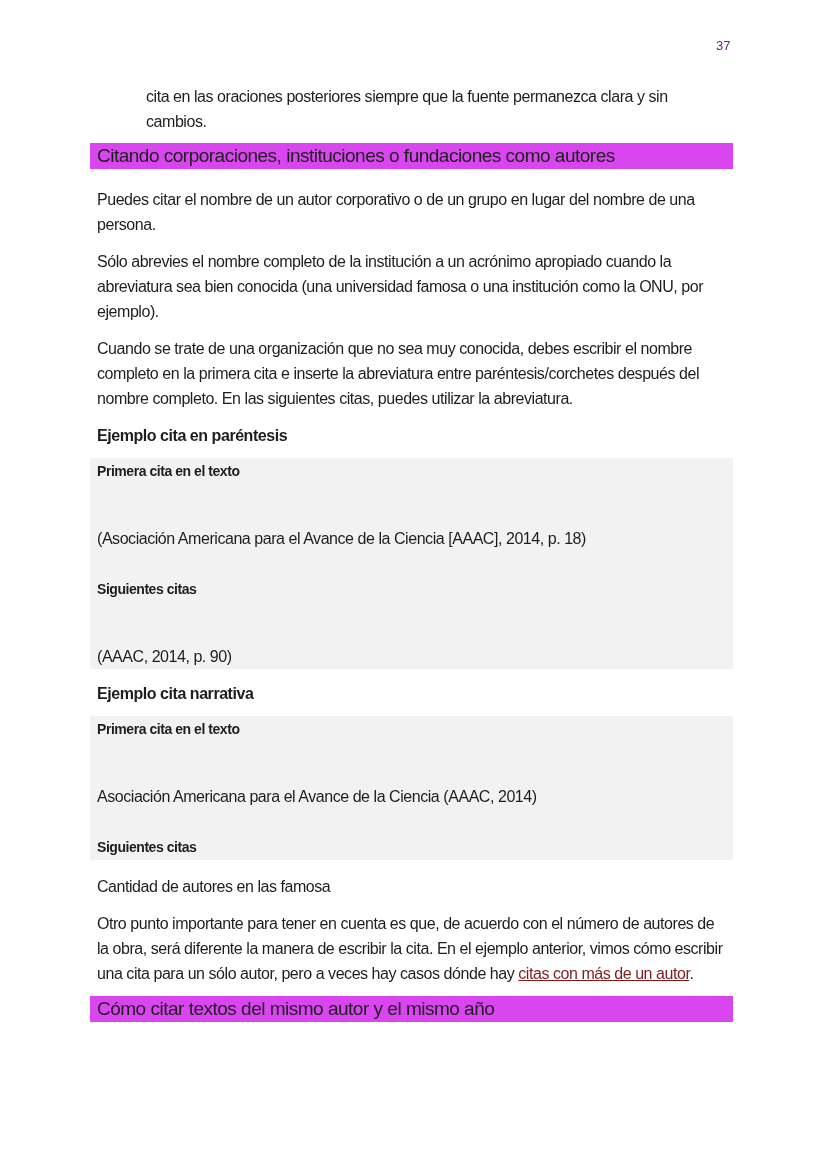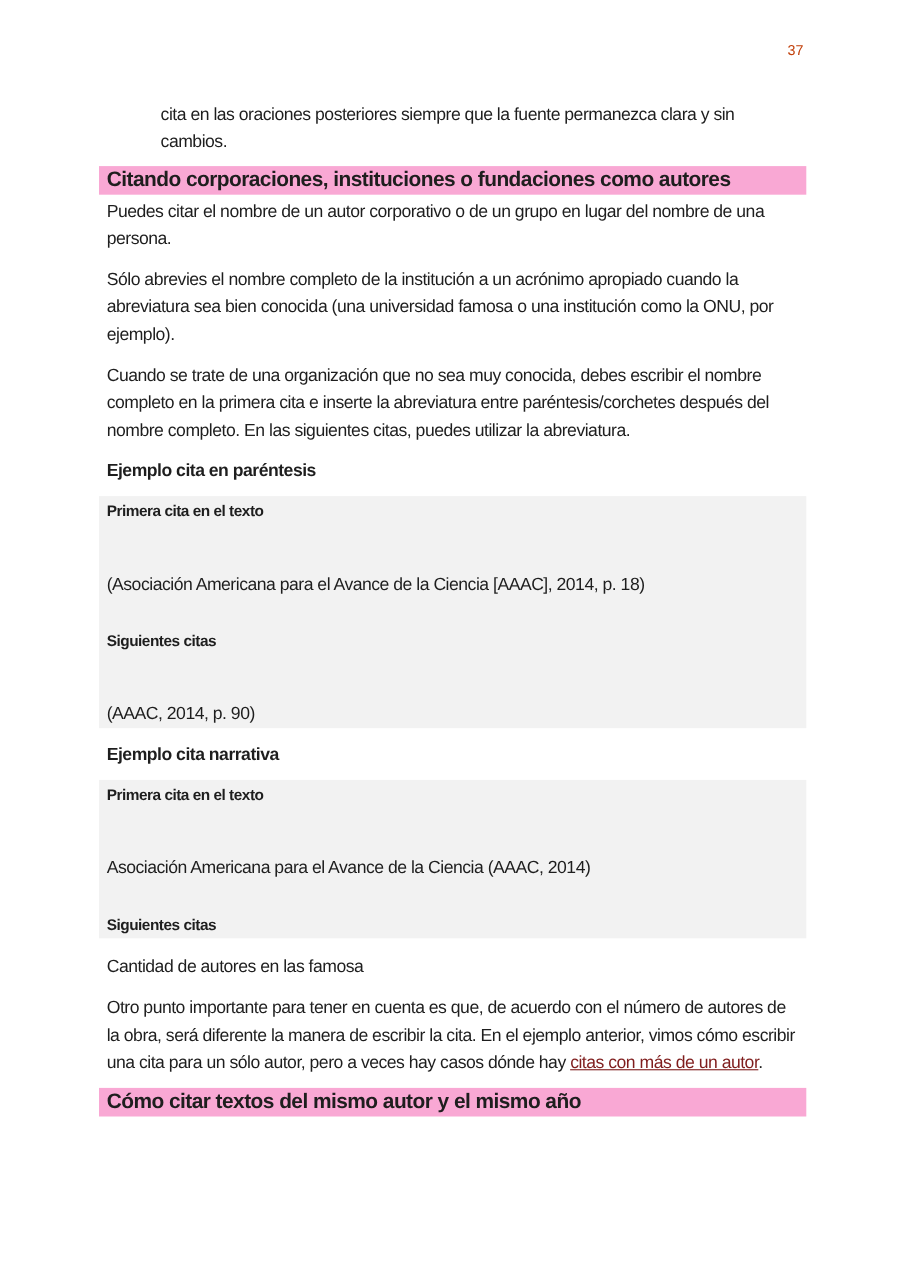--- a/index.html
+++ b/index.html
@@ -2,28 +2,28 @@
 <html><head>
   <meta charset="utf-8">
   <style>
     html, body { margin: 0; padding: 0; background: #ffffff; }
     body {
       width: 828px; height: 1169px; position: relative; overflow: hidden;
       font-family: "Liberation Sans", sans-serif; color: #1e1e1e;
     }
     .page-number {
       position: absolute; top: 38px; left: 716px;
-      font-size: 13px; color: #c2410c;
+      font-size: 13px; color: #701a75;
     }
-    .content { position: absolute; left: 90px; top: 92px; width: 643px; }
+    .content { position: absolute; left: 90px; top: 84px; width: 643px; }
     .p { font-size: 16px; line-height: 25px; margin: 0; letter-spacing: -0.45px; }
     .indent { padding-left: 56px; }
     .heading {
-      background: #f9a8d4; font-weight: bold; font-size: 19px; line-height: 26px;
-      padding: 0 7px; margin: 9px 0 3px 0; letter-spacing: -0.5px;
+      background: #d946ef; font-weight: normal; font-size: 19px; line-height: 26px;
+      padding: 0 7px; margin: 9px 0 18px 0; letter-spacing: -0.5px;
     }
     .mt { margin-top: 12px; }
     .sub { font-weight: bold; font-size: 16px; line-height: 25px; margin: 12px 7px 0 7px; letter-spacing: -0.45px; }
     .box {
       background: #f2f2f2; padding: 1px 7px 0 7px; margin-top: 10px;
     }
     .box .label { font-weight: bold; font-size: 14px; line-height: 25px; letter-spacing: -0.45px; }
     .box .val { font-size: 16px; line-height: 25px; letter-spacing: -0.45px; margin-top: 42px; }
     .box .gap { height: 26px; }
     .body-p { padding: 0 7px; }

